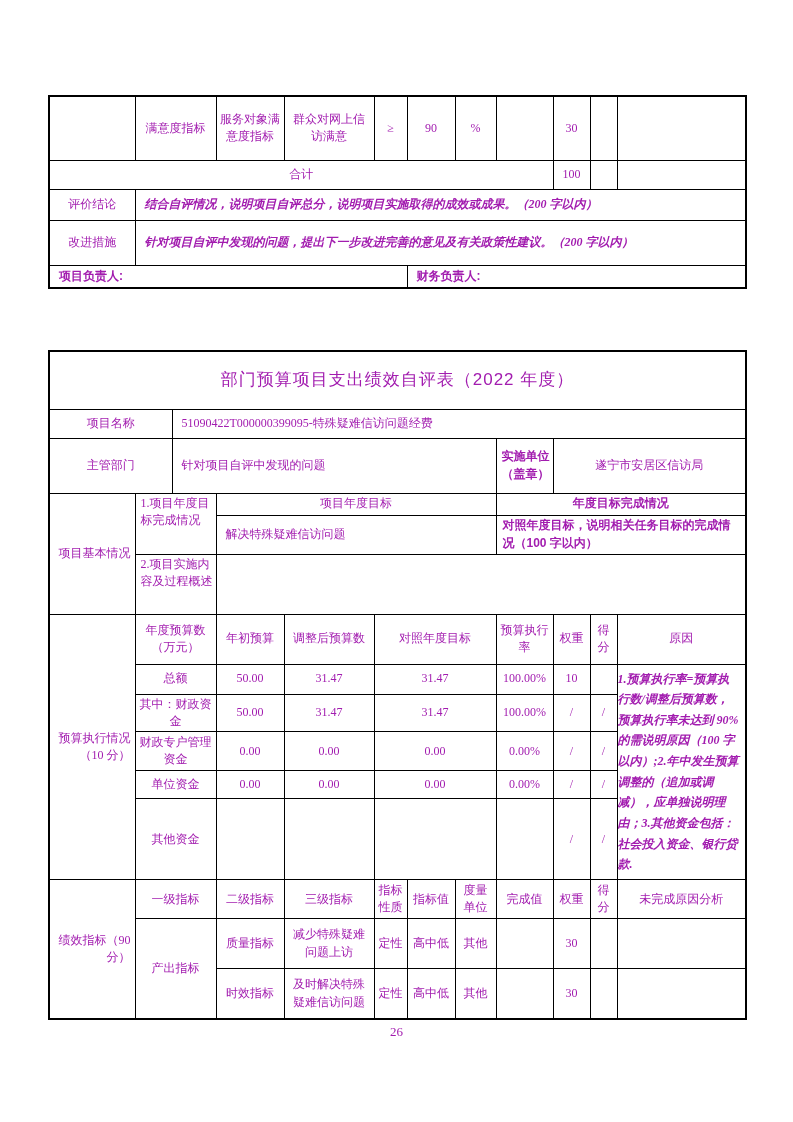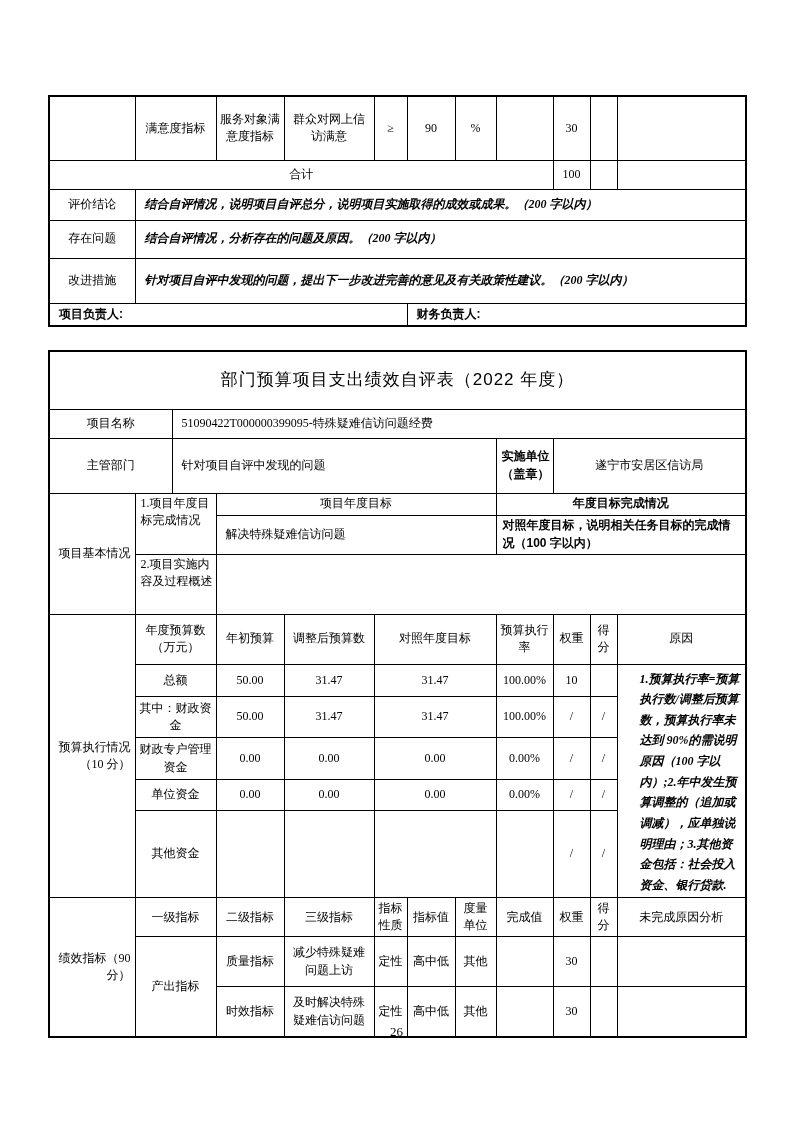--- a/index.html
+++ b/index.html
@@ -3,21 +3,21 @@
 <meta charset="utf-8">
 <style>
   * { box-sizing: border-box; }
   html, body { margin: 0; padding: 0; background: #ffffff; }
   .page {
     position: relative;
     width: 793px;
     height: 1122px;
     background: #ffffff;
     font-family: "Liberation Serif", "DejaVu Serif", serif;
-    color: #000000;
+    color: #a21caf;
     overflow: hidden;
     border-radius: 9px;
   }
   table {
     position: absolute;
     left: 48px;
     border-collapse: collapse;
     table-layout: fixed;
     width: 697px;
     border: 2px solid #000;
@@ -43,21 +43,21 @@
     font-weight: normal;
     font-size: 17px;
     letter-spacing: 1px;
   }
   .reason-cell {
     text-align: left;
     vertical-align: top;
     font-style: italic;
     font-weight: bold;
     line-height: 1.72;
-    padding: 4px 5px 2px 22px;
+    padding: 4px 5px 2px 0;
     margin-left: 40px;
   }
   .sec-label { text-align: right; padding-left: 8px; padding-right: 4px; }
   .page-number {
     position: absolute;
     top: 1024px;
     left: 0;
     width: 100%;
     text-align: center;
     font-family: Liberation Serif, serif;
@@ -99,24 +99,20 @@
     </tr>
     <tr style="height:29px">
       <td colspan="8">合计</td>
       <td>100</td>
       <td></td>
       <td></td>
     </tr>
     <tr style="height:31px">
       <td>评价结论</td>
       <td colspan="10" class="left ital">结合自评情况，说明项目自评总分，说明项目实施取得的成效或成果。（200 字以内）</td>
-    </tr>
-    <tr style="height:38px">
-      <td>存在问题</td>
-      <td colspan="10" class="left ital">结合自评情况，分析存在的问题及原因。（200 字以内）</td>
     </tr>
     <tr style="height:45px">
       <td>改进措施</td>
       <td colspan="10" class="left ital">针对项目自评中发现的问题，提出下一步改进完善的意见及有关政策性建议。（200 字以内）</td>
     </tr>
     <tr style="height:23px">
       <td colspan="5" class="left hei">项目负责人:</td>
       <td colspan="6" class="left hei">财务负责人:</td>
     </tr>
   </tbody>

